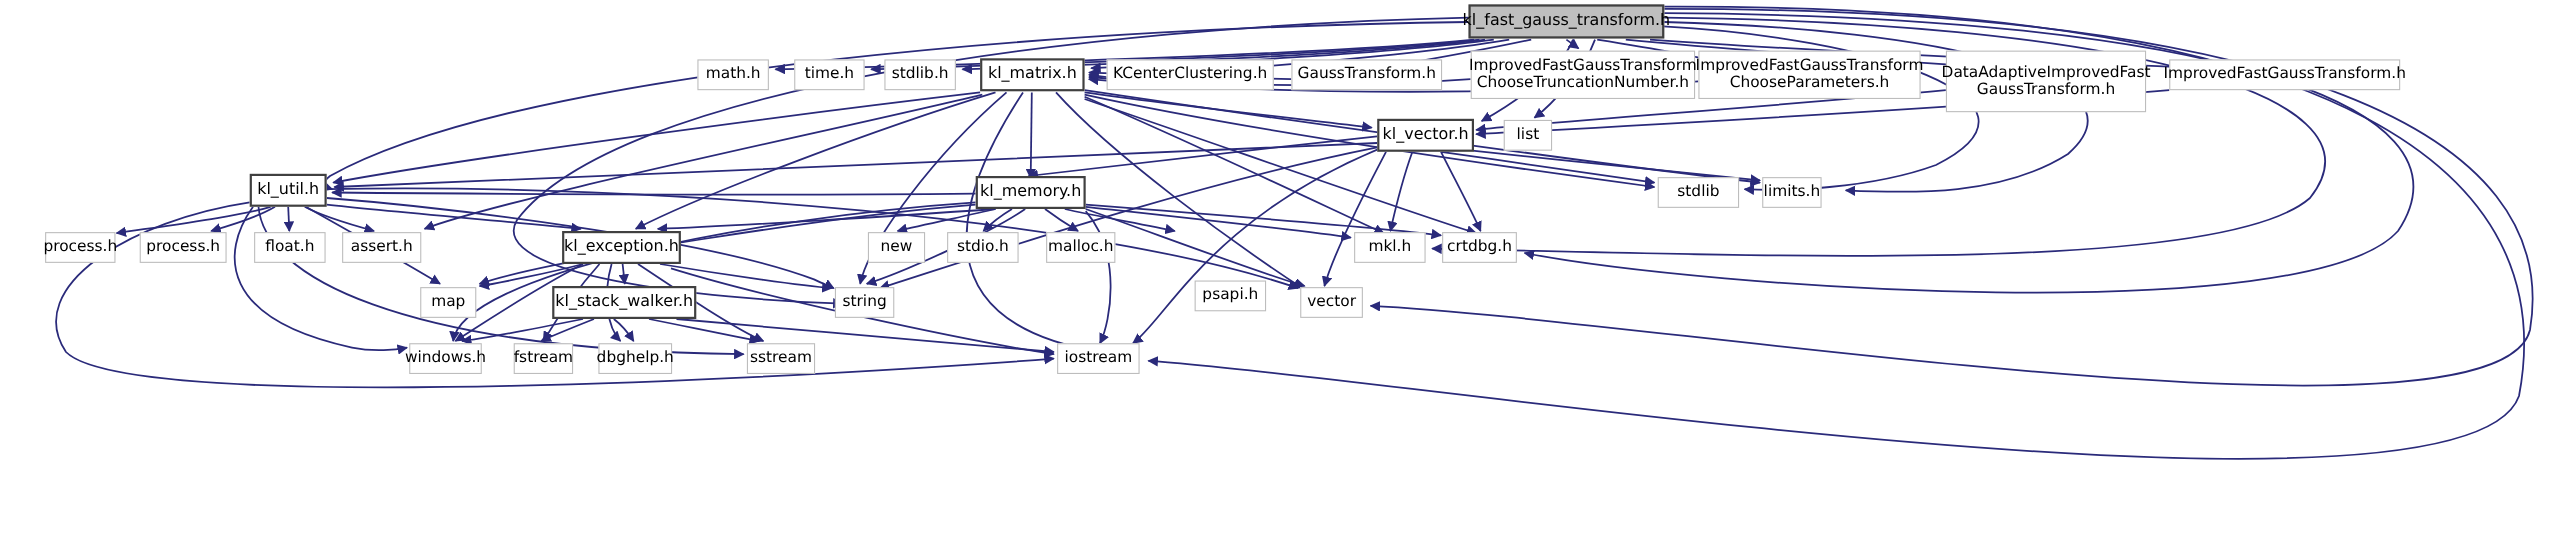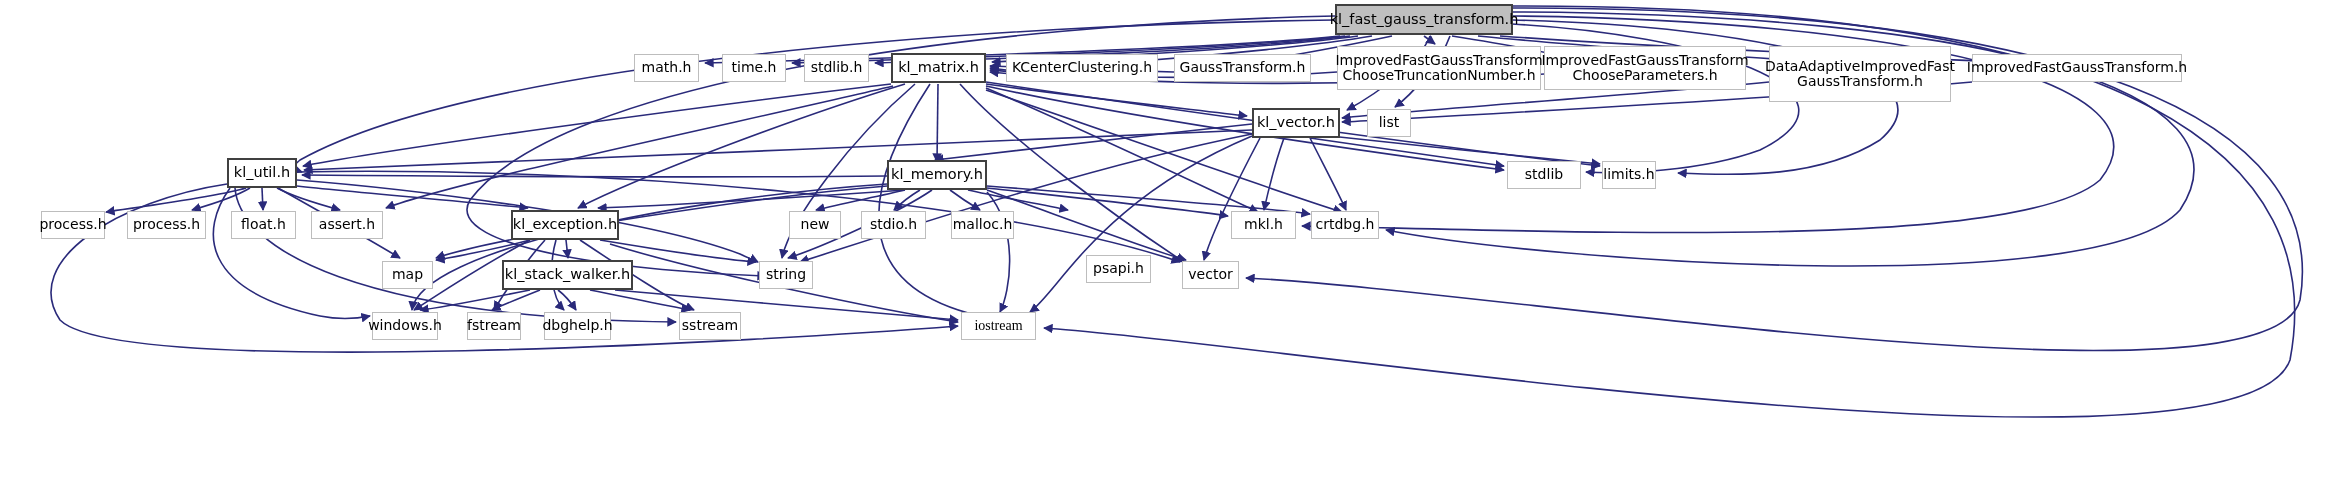--- a/index.html
+++ b/index.html
@@ -144,15 +144,15 @@
       <div class="node plain" style="left: 1231px; top: 211px; width: 65px; height: 28px;"><span>mkl.h</span></div>
       <div class="node plain" style="left: 1311px; top: 211px; width: 68px; height: 28px;"><span>crtdbg.h</span></div>
       <div class="node plain" style="left: 382px; top: 261px; width: 51px; height: 28px;"><span>map</span></div>
       <div class="node bold" style="left: 502px; top: 260px; width: 131px; height: 30px;"><span>kl_stack_walker.h</span></div>
       <div class="node plain" style="left: 759px; top: 261px; width: 54px; height: 28px;"><span>string</span></div>
       <div class="node plain" style="left: 1182px; top: 261px; width: 57px; height: 28px;"><span>vector</span></div>
       <div class="node plain" style="left: 372px; top: 312px; width: 66px; height: 28px;"><span>windows.h</span></div>
       <div class="node plain" style="left: 467px; top: 312px; width: 54px; height: 28px;"><span>fstream</span></div>
       <div class="node plain" style="left: 544px; top: 312px; width: 67px; height: 28px;"><span>dbghelp.h</span></div>
       <div class="node plain" style="left: 679px; top: 312px; width: 62px; height: 28px;"><span>sstream</span></div>
-      <div class="node plain" style="left: 961px; top: 312px; width: 75px; height: 28px; font-family: Liberation Serif, serif;"><span>iostream</span></div>
+      <div class="node plain" style="left: 961px; top: 312px; width: 75px; height: 28px;"><span>iostream</span></div>
     </div>
 </div>
 
 </body></html>

